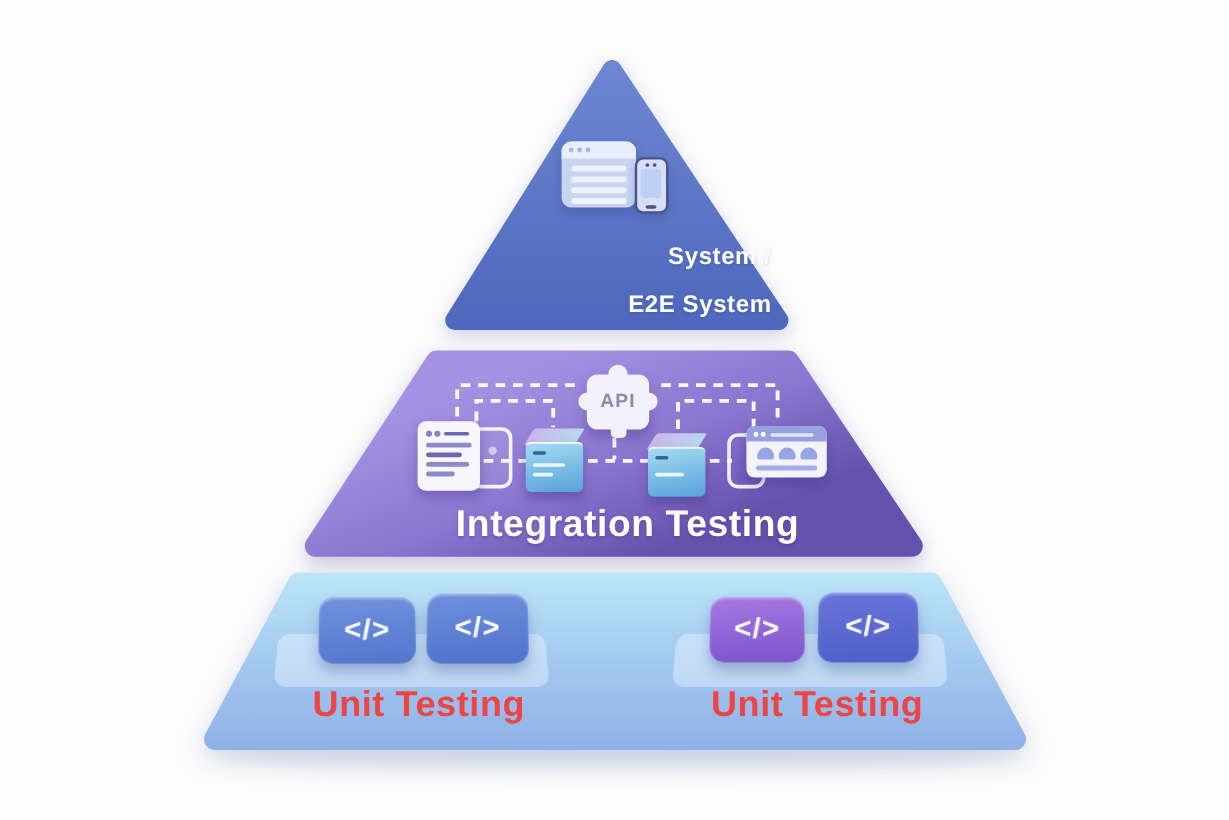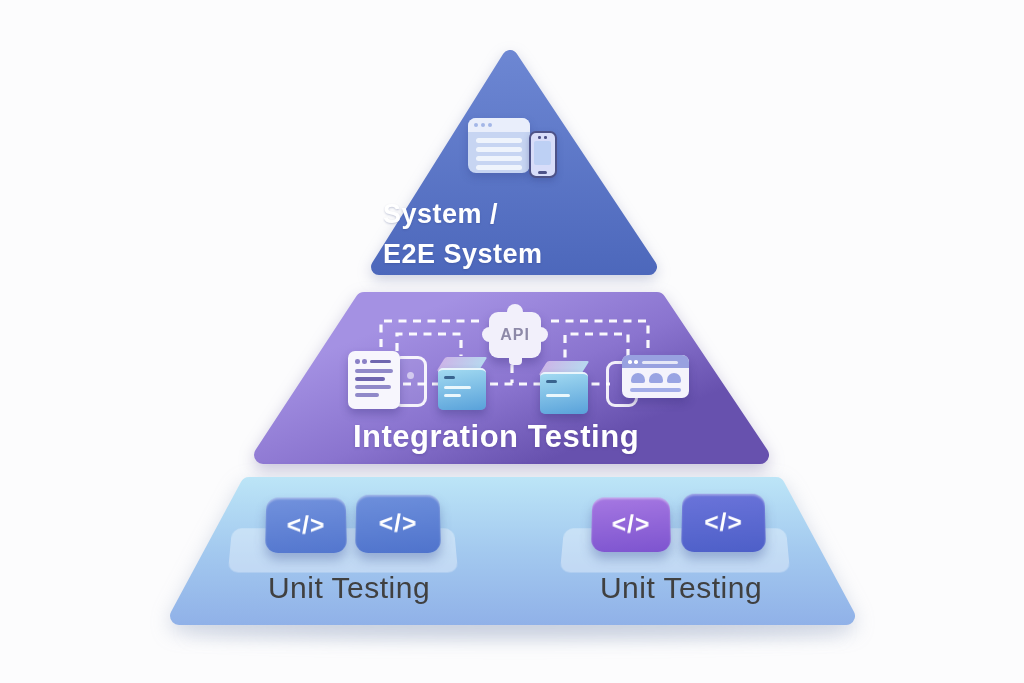--- a/index.html
+++ b/index.html
@@ -6,22 +6,22 @@
   #canvas{position:relative;width:1024px;height:683px;background:#fcfcfd;overflow:hidden;
           font-family:"Liberation Sans", sans-serif;}
   #canvas *{position:absolute;box-sizing:border-box;}
   svg.layer{left:0;top:0;}
 
   
   .ground-shadow{left:185px;top:622px;width:660px;height:18px;border-radius:50%;
     background:rgba(140,158,190,.28);filter:blur(9px);}
 
   
-  .t1-label{left:383px;top:194px;width:260px;text-align:left;color:#fff;
-    font-size:27px;font-weight:700;line-height:40px;letter-spacing:.5px;
+  .t1-label{left:383px;top:194px;width:260px;text-align:right;color:#fff;
+    font-size:20px;font-weight:700;line-height:40px;letter-spacing:.5px;
     text-shadow:0 1px 2px rgba(40,55,120,.25);}
   .t1-browser{left:468px;top:118px;width:62px;height:55px;background:#c7d5f2;border-radius:8px;
     box-shadow:0 4px 8px rgba(45,60,130,.28);}
   .t1-browser .bhead{left:0;top:0;width:62px;height:14px;background:#e9eefb;border-radius:8px 8px 0 0;}
   .t1-browser .bdot{width:4px;height:4px;border-radius:50%;background:#a3b6e7;top:5px;}
   .t1-browser .bline{left:8px;width:46px;height:4.5px;border-radius:3px;background:#eff4fc;}
   .t1-phone{left:529px;top:131px;width:28px;height:47px;background:#d8ddf9;
     border:2.5px solid #4d5288;border-radius:7px;box-shadow:0 3px 6px rgba(45,60,130,.3);}
   .t1-phone .pdot{width:2.5px;height:2.5px;border-radius:50%;background:#4d5288;top:3px;}
   .t1-phone .pscreen{left:3px;top:8px;width:17px;height:24px;background:#bdd0f4;border-radius:2px;}
@@ -59,37 +59,37 @@
   .bracket-sil{left:606px;top:361px;width:32px;height:46px;border:3.5px solid rgba(255,255,255,.9);
     border-radius:9px;z-index:2;}
   .browser2{left:622px;top:355px;width:67px;height:43px;background:#f4f3fc;border-radius:7px;
     box-shadow:0 5px 9px rgba(50,40,115,.3);z-index:3;}
   .browser2 .hd{left:0;top:0;width:67px;height:13px;background:#98a1e0;border-radius:7px 7px 0 0;}
   .browser2 .hdot{width:3.5px;height:3.5px;border-radius:50%;background:#fff;top:5px;}
   .browser2 .hline{left:20px;top:6px;width:36px;height:2.5px;background:rgba(255,255,255,.75);border-radius:2px;}
   .browser2 .bump{top:18px;width:14px;height:10px;background:#99a4e3;border-radius:7px 7px 2px 2px;}
   .browser2 .bot{left:8px;top:33px;width:51px;height:3.5px;background:#a3ade8;border-radius:2px;}
 
-  .t2-label{left:296px;top:419px;width:400px;text-align:center;color:#fff;
+  .t2-label{left:323px;top:419px;width:400px;text-align:center;color:#fff;
     font-size:31px;font-weight:700;letter-spacing:.5px;text-shadow:0 1px 3px rgba(55,40,120,.3);}
 
   
   .platform{width:226px;height:46px;background:rgba(250,253,255,.38);border-radius:10px;
     transform:perspective(350px) rotateX(16deg);}
   .platform.pl-left{left:230px;top:527px;}
   .platform.pl-right{left:562px;top:527px;}
   .tile{border-radius:13px;display:flex;align-items:center;justify-content:center;
     color:#fff;font-weight:700;font-size:25px;letter-spacing:1px;
     transform:perspective(280px) rotateX(9deg);transform-origin:50% 100%;
     box-shadow:0 7px 11px rgba(60,80,150,.35), inset 0 2px 2px rgba(255,255,255,.35);}
   .tile-blue1{left:265px;top:495px;width:82px;height:58px;background:linear-gradient(175deg,#7292dd,#5376ce);}
   .tile-blue2{left:355px;top:492px;width:86px;height:61px;background:linear-gradient(175deg,#6e90dc,#4f73cc);}
   .tile-purple{left:591px;top:495px;width:80px;height:57px;background:linear-gradient(175deg,#a678e2,#7d54cf);}
   .tile-indigo{left:681px;top:491px;width:85px;height:61px;background:linear-gradient(175deg,#6b74da,#4d5fc8);}
-  .unit-label{width:250px;text-align:center;color:#404040;font-size:30px;font-weight:400;letter-spacing:.5px;}
+  .unit-label{width:250px;text-align:center;color:#ef4444;font-size:30px;font-weight:700;letter-spacing:.5px;}
   .ul-left{left:224px;top:571px;}
   .ul-right{left:556px;top:571px;}
 </style>
 </head>
 <body>
 
 <div id="canvas">
 
   <div class="ground-shadow"></div>
 

